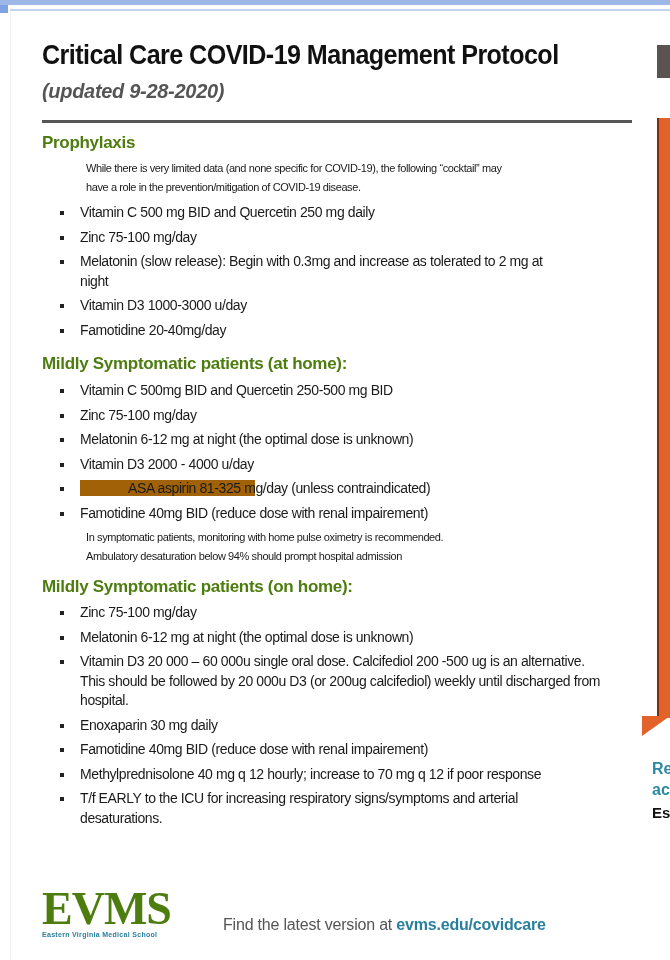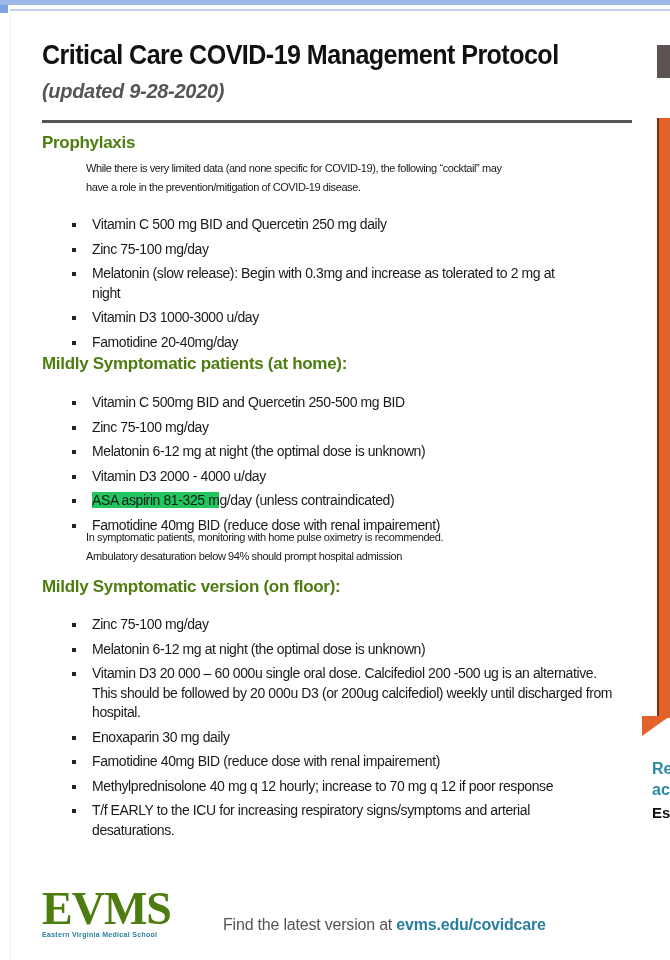--- a/index.html
+++ b/index.html
@@ -13,24 +13,24 @@
   .topbar2 { position:absolute; left:10px; top:9px; width:660px; height:2px; background:#c5d3ee; }
   .topcorner { position:absolute; left:0; top:5px; width:8px; height:8px; background:#7fa3e2; }
   .leftedge { position:absolute; left:10px; top:12px; width:1px; height:948px; background:#eeeeee; }
 
   .title { position:absolute; left:42px; top:40px; font-size:27px; font-weight:bold; letter-spacing:-0.6px; color:#111; white-space:nowrap; transform:scaleX(0.93); transform-origin:left; }
   .subtitle { position:absolute; left:42px; top:80px; font-size:20px; font-weight:bold; font-style:italic; color:#555; letter-spacing:-0.3px; }
   .rule { position:absolute; left:42px; top:120px; width:590px; height:3px; background:#555; }
 
   .h2 { position:absolute; left:42px; font-size:17px; font-weight:bold; color:#4d7c0f; letter-spacing:-0.3px; white-space:nowrap; }
   .para { position:absolute; left:42px; font-size:11px; line-height:19px; color:#1a1a1a; letter-spacing:-0.4px; width:590px;margin-left:44px; }
-  ul.list { position:absolute; left:42px; margin:12px; padding:0; list-style:none; width:590px; }
+  ul.list { position:absolute; left:42px; margin:0; padding:0; list-style:none; width:590px; }
   ul.list li { position:relative; padding-left:38px; font-size:14px; line-height:19.5px; margin-bottom:5px; letter-spacing:-0.4px; color:#1a1a1a; }
   ul.list li::before { content:""; position:absolute; left:18px; top:8px; width:4px; height:4px; background:#222; }
-  .hl { background:#22c55e; }
+  .hl { background:#a16207;padding-left:48px; }
 
   .right-dark { position:absolute; left:657px; top:45px; width:13px; height:33px; background:#5b5352; }
   .right-orange { position:absolute; left:657px; top:118px; width:13px; height:600px; background:#e2622a; border-left:2px solid #7b2b10; box-sizing:border-box; }
   .arrow-tip { position:absolute; left:642px; top:716px; width:0; height:0; border-left:0 solid transparent; border-right:28px solid transparent; border-top:20px solid #e2622a; }
   .right-txt1 { position:absolute; left:652px; top:758px; font-size:16px; font-weight:bold; color:#2a8aa3; line-height:21px; white-space:nowrap; }
   .right-txt2 { position:absolute; left:652px; top:804px; font-size:15px; font-weight:bold; color:#111; white-space:nowrap; }
 
   .logo { position:absolute; left:42px; top:888px; }
   .logo-main { font-family:"Liberation Serif", serif; font-weight:bold; font-size:46px; color:#4d7c0f; letter-spacing:-1px; line-height:42px; }
   .logo-sub { font-family:Liberation Sans, sans-serif; font-weight:bold; font-size:7px; color:#2a7f9e; letter-spacing:0.3px; margin-top:1px; white-space:nowrap; }
@@ -69,21 +69,21 @@
   <li>Melatonin 6-12 mg at night (the optimal dose is unknown)</li>
   <li>Vitamin D3 2000 - 4000 u/day</li>
   <li><span class="hl">ASA aspirin 81-325 m</span><span>g/day (unless contraindicated)</span></li>
   <li>Famotidine 40mg BID (reduce dose with renal impairement)</li>
 </ul>
 <div class="para" style="top:528px;">
   <div>In symptomatic patients, monitoring with home pulse oximetry is recommended.</div>
   <div>Ambulatory desaturation below 94% should prompt hospital admission</div>
 </div>
 
-<div class="h2" style="top:577px;">Mildly Symptomatic version (on floor):</div>
+<div class="h2" style="top:577px;">Mildly Symptomatic patients (on home):</div>
 <ul class="list" style="top:603px;">
   <li>Zinc 75-100 mg/day</li>
   <li>Melatonin 6-12 mg at night (the optimal dose is unknown)</li>
   <li style="padding-right:20px;">Vitamin D3  20 000 – 60 000u single oral dose. Calcifediol 200 -500 ug is an alternative. This should be followed by 20 000u D3 (or 200ug calcifediol) weekly until discharged from hospital.</li>
   <li>Enoxaparin 30 mg daily</li>
   <li>Famotidine 40mg BID (reduce dose with renal impairement)</li>
   <li>Methylprednisolone 40 mg q 12 hourly; increase to 70 mg q 12 if poor response</li>
   <li style="padding-right:40px;">T/f EARLY to the ICU for increasing respiratory signs/symptoms and arterial desaturations.</li>
 </ul>
 

